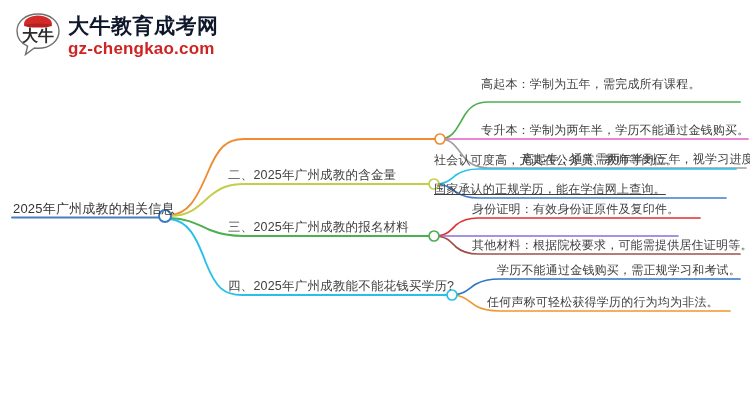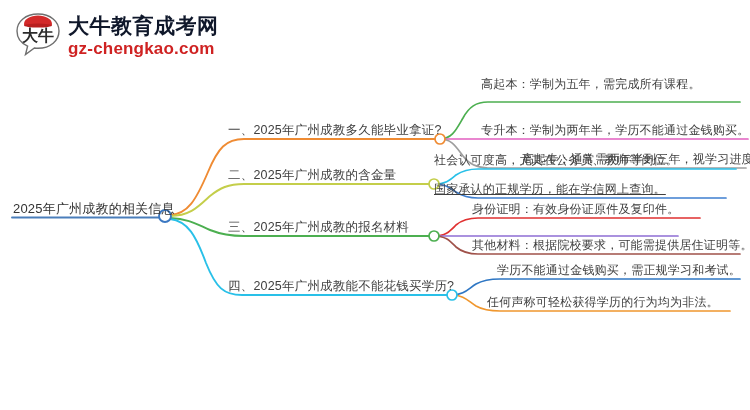--- a/index.html
+++ b/index.html
@@ -137,21 +137,20 @@
 
     <circle cx="165" cy="216" r="6" fill="#ffffff" stroke="#3b78c2" stroke-width="1.9"></circle>
     <circle cx="440" cy="139" r="5" fill="#ffffff" stroke="#ef8b33" stroke-width="1.7"></circle>
     <circle cx="434" cy="184" r="5" fill="#ffffff" stroke="#c4ce4a" stroke-width="1.7"></circle>
     <circle cx="434" cy="236" r="5" fill="#ffffff" stroke="#4caf50" stroke-width="1.7"></circle>
     <circle cx="452" cy="295" r="5" fill="#ffffff" stroke="#29c0e8" stroke-width="1.7"></circle>
   </svg>
 
   <div class="node-label root-label" style="left:13px; top:201px;">2025年广州成教的相关信息</div>
 
-  <div class="node-label branch-label" style="left:228px; top:123px;">一、2025年广州成教多久能毕业拿证?</div>
   <div class="node-label leaf-label" style="left:481px; top:77px;">高起本：学制为五年，需完成所有课程。</div>
   <div class="node-label leaf-label" style="left:481px; top:123px;">专升本：学制为两年半，学历不能通过金钱购买。</div>
   <div class="node-label leaf-label" style="left:481px; top:152px;padding-left:41px;">高起专：通常需两年半到三年，视学习进度而定。</div>
 
   <div class="node-label branch-label" style="left:228px; top:168px;">二、2025年广州成教的含金量</div>
   <div class="node-label leaf-label" style="left:434px; top:153px;">社会认可度高，尤其在公务员、教师等岗位。</div>
   <div class="node-label leaf-label" style="left:434px; top:182px;text-decoration:underline;">国家承认的正规学历，能在学信网上查询。</div>
 
   <div class="node-label branch-label" style="left:228px; top:220px;">三、2025年广州成教的报名材料</div>
   <div class="node-label leaf-label" style="left:472px; top:202px;">身份证明：有效身份证原件及复印件。</div>

